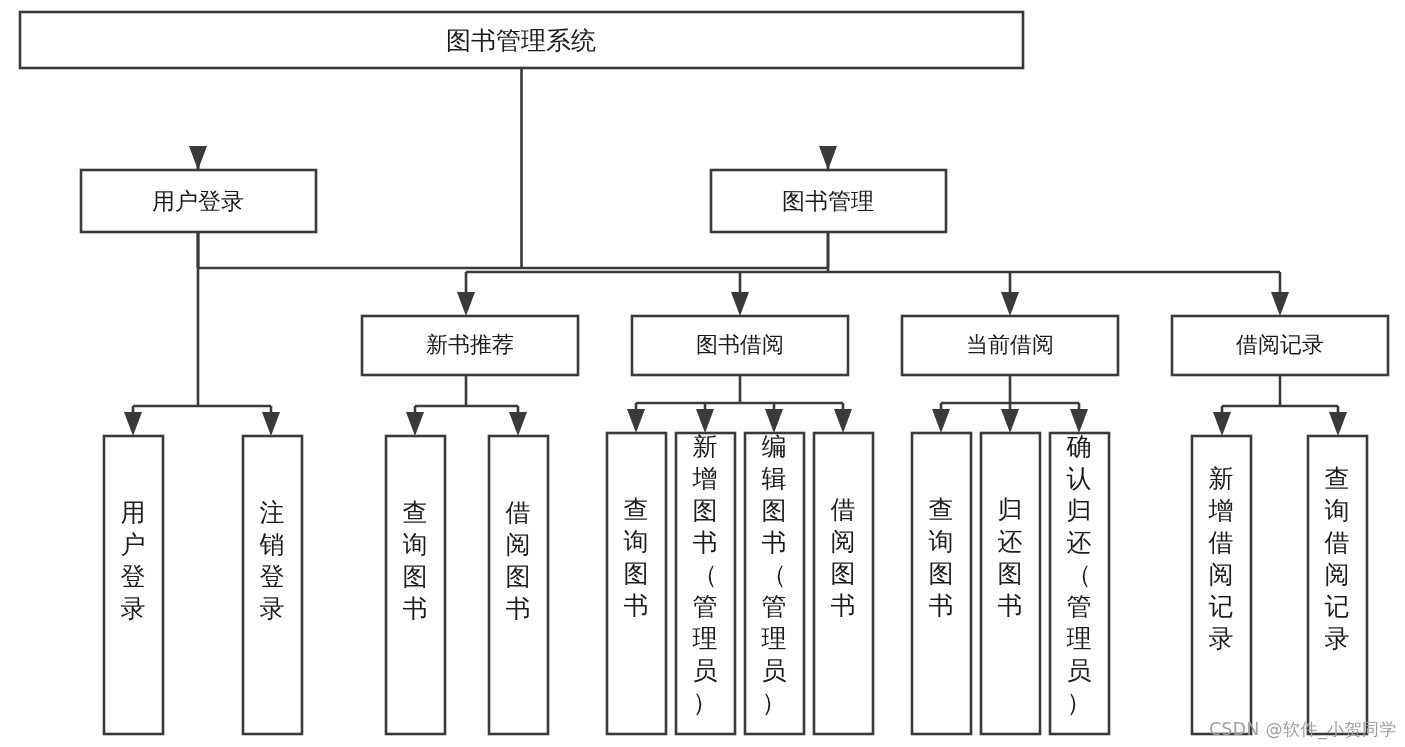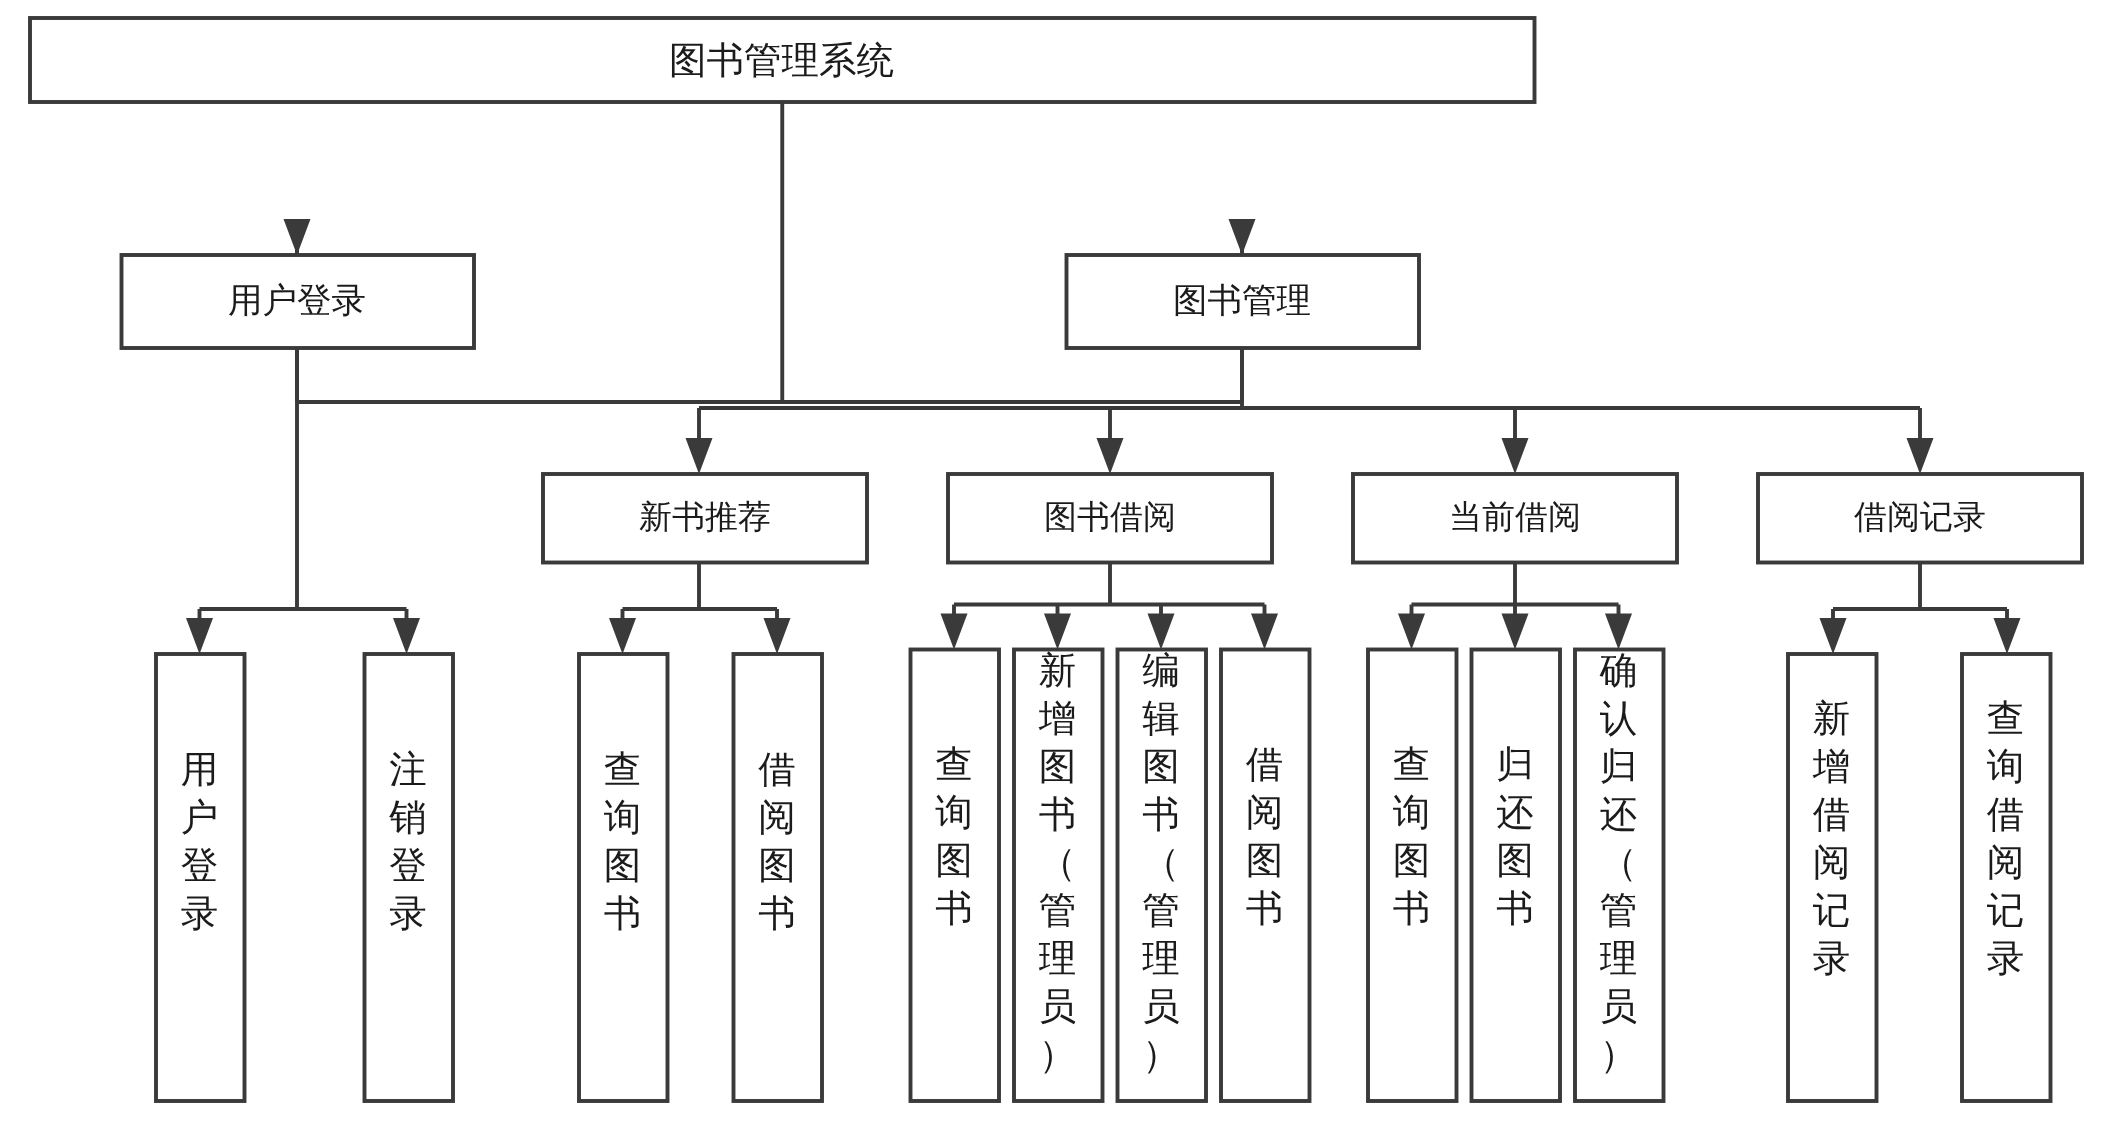--- a/index.html
+++ b/index.html
@@ -230,14 +230,15 @@
       <rect class="node-box" x="1192" y="436" width="59" height="298"></rect>
       <text class="leaf-label" x="1221" y="487"><tspan x="1221" y="487">新</tspan><tspan x="1221" y="519">增</tspan><tspan x="1221" y="551">借</tspan><tspan x="1221" y="583">阅</tspan><tspan x="1221" y="615">记</tspan><tspan x="1221" y="647">录</tspan></text>
     </g>
     <g>
       <rect class="node-box" x="1308" y="436" width="59" height="298"></rect>
       <text class="leaf-label" x="1337" y="487"><tspan x="1337" y="487">查</tspan><tspan x="1337" y="519">询</tspan><tspan x="1337" y="551">借</tspan><tspan x="1337" y="583">阅</tspan><tspan x="1337" y="615">记</tspan><tspan x="1337" y="647">录</tspan></text>
     </g>
 
   </svg>
 
+  <div class="watermark">CSDN @软件_小贺同学</div>
 
 </div>
 
 </body></html>

